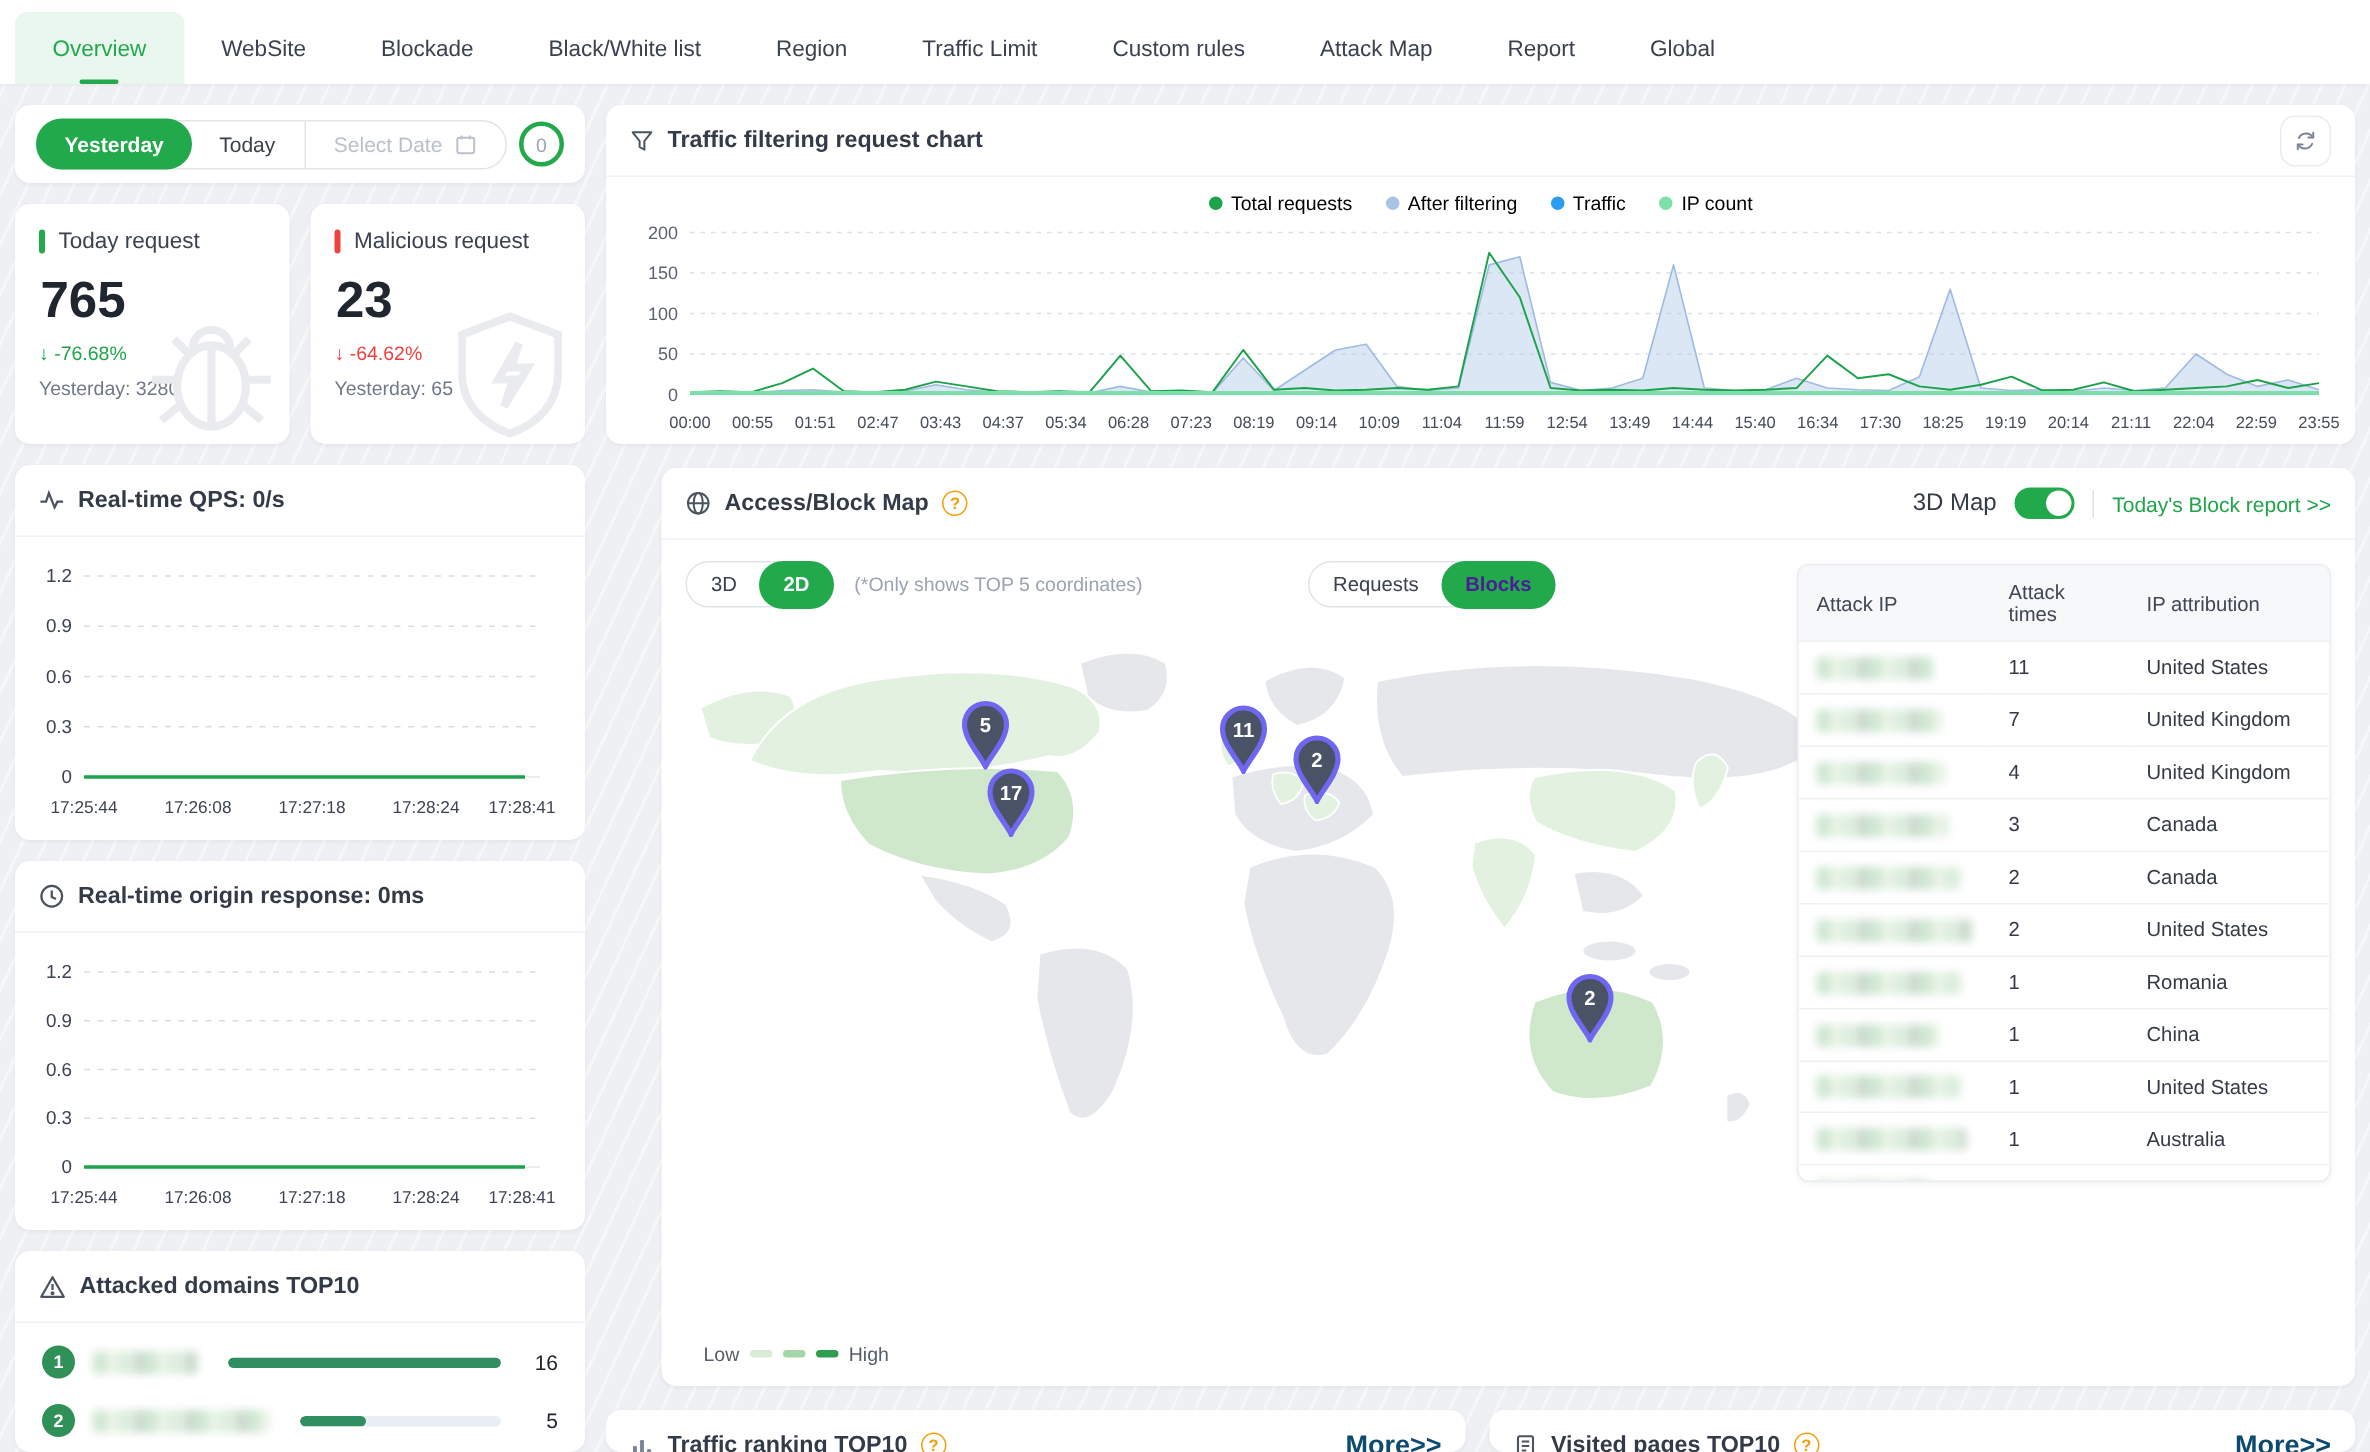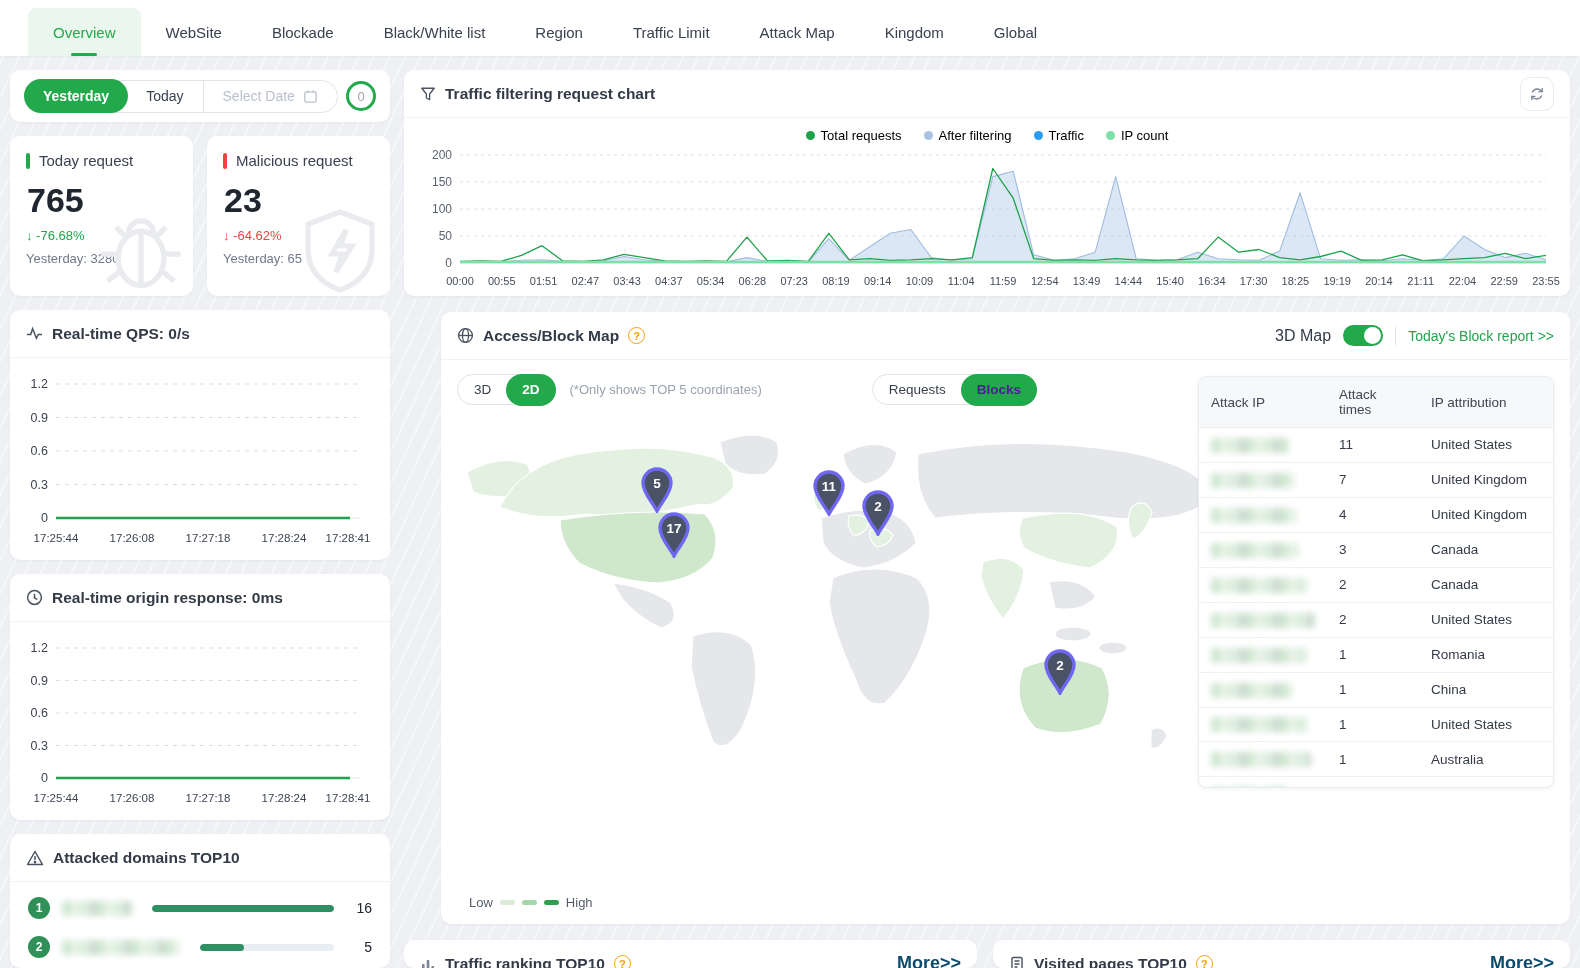--- a/index.html
+++ b/index.html
@@ -5,21 +5,21 @@
   * { box-sizing: border-box; margin: 0; padding: 0; }
   html,body { width:1580px; height:968px; }
   body {
     font-family:"Liberation Sans", sans-serif;
     background:
       repeating-linear-gradient(115deg, rgba(255,255,255,0) 0 12px, rgba(255,255,255,.45) 12px 14px),
       #eef0f4;
     color:#333a45; overflow:hidden; position:relative;
   }
   
-  .nav { background:#fff; height:56px; display:flex; align-items:stretch; padding:0 28px; box-shadow:0 1px 2px rgba(40,50,70,.05); position:relative; z-index:5; }
+  .nav { background:#fff; height:56px; display:flex; align-items:stretch; padding:0 10px; box-shadow:0 1px 2px rgba(40,50,70,.05); position:relative; z-index:5; }
   .tab { padding:0 25px; display:flex; align-items:center; font-size:15px; color:#3a4250; cursor:pointer; position:relative; margin-top:8px; border-radius:8px 8px 0 0; }
   .tab.active { background:#e9f7ee; color:#22a94c; }
   .tab.active::after { content:""; position:absolute; bottom:0; left:50%; transform:translateX(-50%); width:26px; height:3px; border-radius:2px; background:#22a94c; }
   
   .page { display:flex; gap:14px; padding:14px 10px 0 10px; height:912px; }
   .col-left { width:380px; flex:none; display:flex; flex-direction:column; gap:14px; }
   .col-right { flex:1; display:flex; flex-direction:column; gap:16px; min-width:0; }
   .card { background:#fff; border-radius:10px; box-shadow:0 1px 3px rgba(30,40,60,.05); }
   .card-head { display:flex; align-items:center; gap:9px; height:48px; padding:0 16px; border-bottom:1px solid #f0f2f5; font-size:15.5px; font-weight:700; color:#333b48; }
   .hicon { flex:none; display:flex; }
@@ -90,22 +90,23 @@
 </head>
 <body>
 
 <div class="nav" id="nav">
     <div class="tab active">Overview</div>
     <div class="tab">WebSite</div>
     <div class="tab">Blockade</div>
     <div class="tab">Black/White list</div>
     <div class="tab">Region</div>
     <div class="tab">Traffic Limit</div>
+    <div class="tab">Custom rules</div>
     <div class="tab">Attack Map</div>
-    <div class="tab">Kingdom</div>
+    <div class="tab">Report</div>
     <div class="tab">Global</div>
   </div>
 
 <div class="page">
 
   <div class="col-left">
 
     <div class="card date-card">
       <div class="seg">
         <div class="seg-btn active">Yesterday</div>

